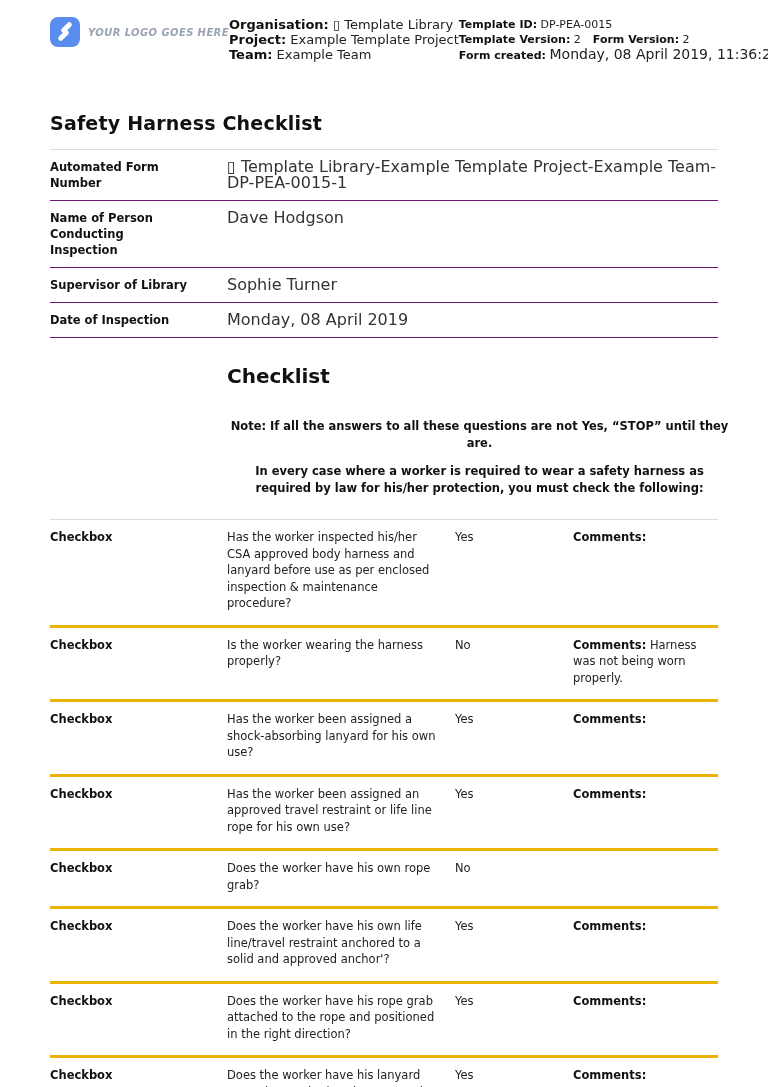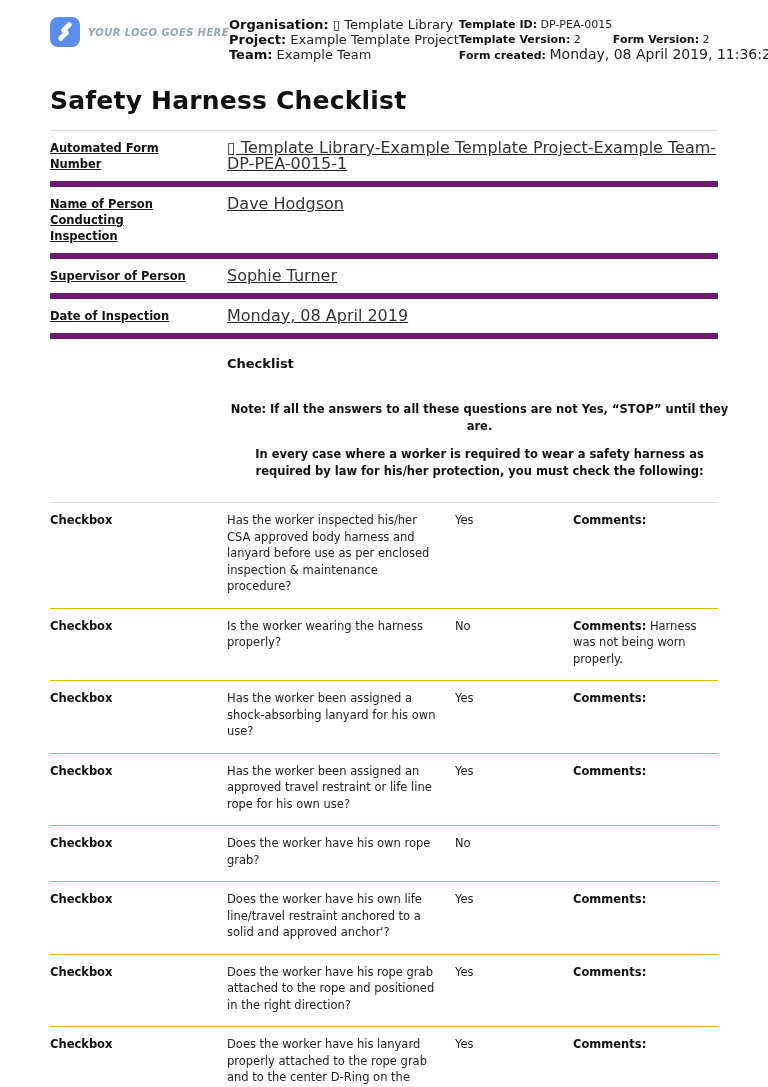--- a/index.html
+++ b/index.html
@@ -17,38 +17,38 @@
   .logo-square { width:30px; height:30px; border-radius:8px; background:#5b8dee; position:relative; flex:0 0 auto; }
   .logo-bar { position:absolute; width:13px; height:5px; border-radius:3px; background:#fff; transform:rotate(-45deg); }
   .logo-bar.b1 { left:10px; top:8px; }
   .logo-bar.b2 { left:7px; top:16px; }
   .logo-text { font-size:10px; font-style:italic; font-weight:bold; color:#9aa3b2; letter-spacing:.4px; white-space:nowrap; }
   .header-mid { width:232px; font-size:13px; line-height:15px; }
   .header-right { flex:1; font-size:11px; line-height:15px; }
   .hdr-line { white-space:nowrap; }
   b.lbl { color:#111; }
   .small-val { font-size:14px; }
-  .gap-left { margin-left:32px; }
+  .gap-left { margin-left:12px; }
   .rule { height:3px; background:#2e77b4; }
 
   
-  .doc-title { font-size:25px; font-weight:600; color:#111; margin:14px 0 15px; letter-spacing:.2px; }
+  .doc-title { font-size:19px; font-weight:600; color:#111; margin:40px 0 15px; letter-spacing:.2px; }
   .details { border-top:1px solid #ddd; }
-  .detail-row { display:flex; border-bottom:6px solid #701a75; padding:9px 0;text-decoration:underline; }
+  .detail-row { display:flex; border-bottom:1px solid #701a75; padding:9px 0; }
   .detail-label { width:177px; padding-right:35px; font-weight:bold; font-size:11.5px; line-height:16px; color:#111; }
   .detail-value { flex:1; font-size:16px; line-height:16px; color:#333; }
 
   
   .section-head { margin-left:177px; }
-  .section-title { font-size:13px; font-weight:bold; color:#111; margin:17px 0 0; }
+  .section-title { font-size:20px; font-weight:bold; color:#111; margin:26px 0 0; }
   .notes { margin-top:30px;text-align:center; }
   .note { font-weight:bold; font-size:11.5px; line-height:17px; width:505px; margin:0 0 11px; color:#111; }
 
   .check-table { margin-top:11px; border-top:1px solid #ddd; }
-  .check-row { display:flex; border-bottom:1px solid #eab308; padding:9px 0 13px; font-size:11.5px; line-height:16.5px; }
+  .check-row { display:flex; border-bottom:3px solid #eab308; padding:9px 0 13px; font-size:11.5px; line-height:16.5px; }
   .col-checkbox { width:177px; font-weight:bold; color:#111; }
   .col-question { width:228px; padding-right:18px; color:#222; }
   .col-answer   { width:118px; color:#222; }
   .col-comments { flex:1; color:#222; }
   .col-comments b { color:#111; }
 </style>
 </head>
 <body>
 
 <div class="page">
@@ -79,21 +79,21 @@
   <div class="details">
     <div class="detail-row">
       <div class="detail-label">Automated Form Number</div>
       <div class="detail-value">▯ Template Library-Example Template Project-Example Team-DP-PEA-0015-1</div>
     </div>
     <div class="detail-row">
       <div class="detail-label">Name of Person Conducting Inspection</div>
       <div class="detail-value">Dave Hodgson</div>
     </div>
     <div class="detail-row">
-      <div class="detail-label">Supervisor of Person</div>
+      <div class="detail-label">Supervisor of Library</div>
       <div class="detail-value">Sophie Turner</div>
     </div>
     <div class="detail-row">
       <div class="detail-label">Date of Inspection</div>
       <div class="detail-value">Monday, 08 April 2019</div>
     </div>
   </div>
 
   <div class="section-head">
     <h2 class="section-title">Checklist</h2>

